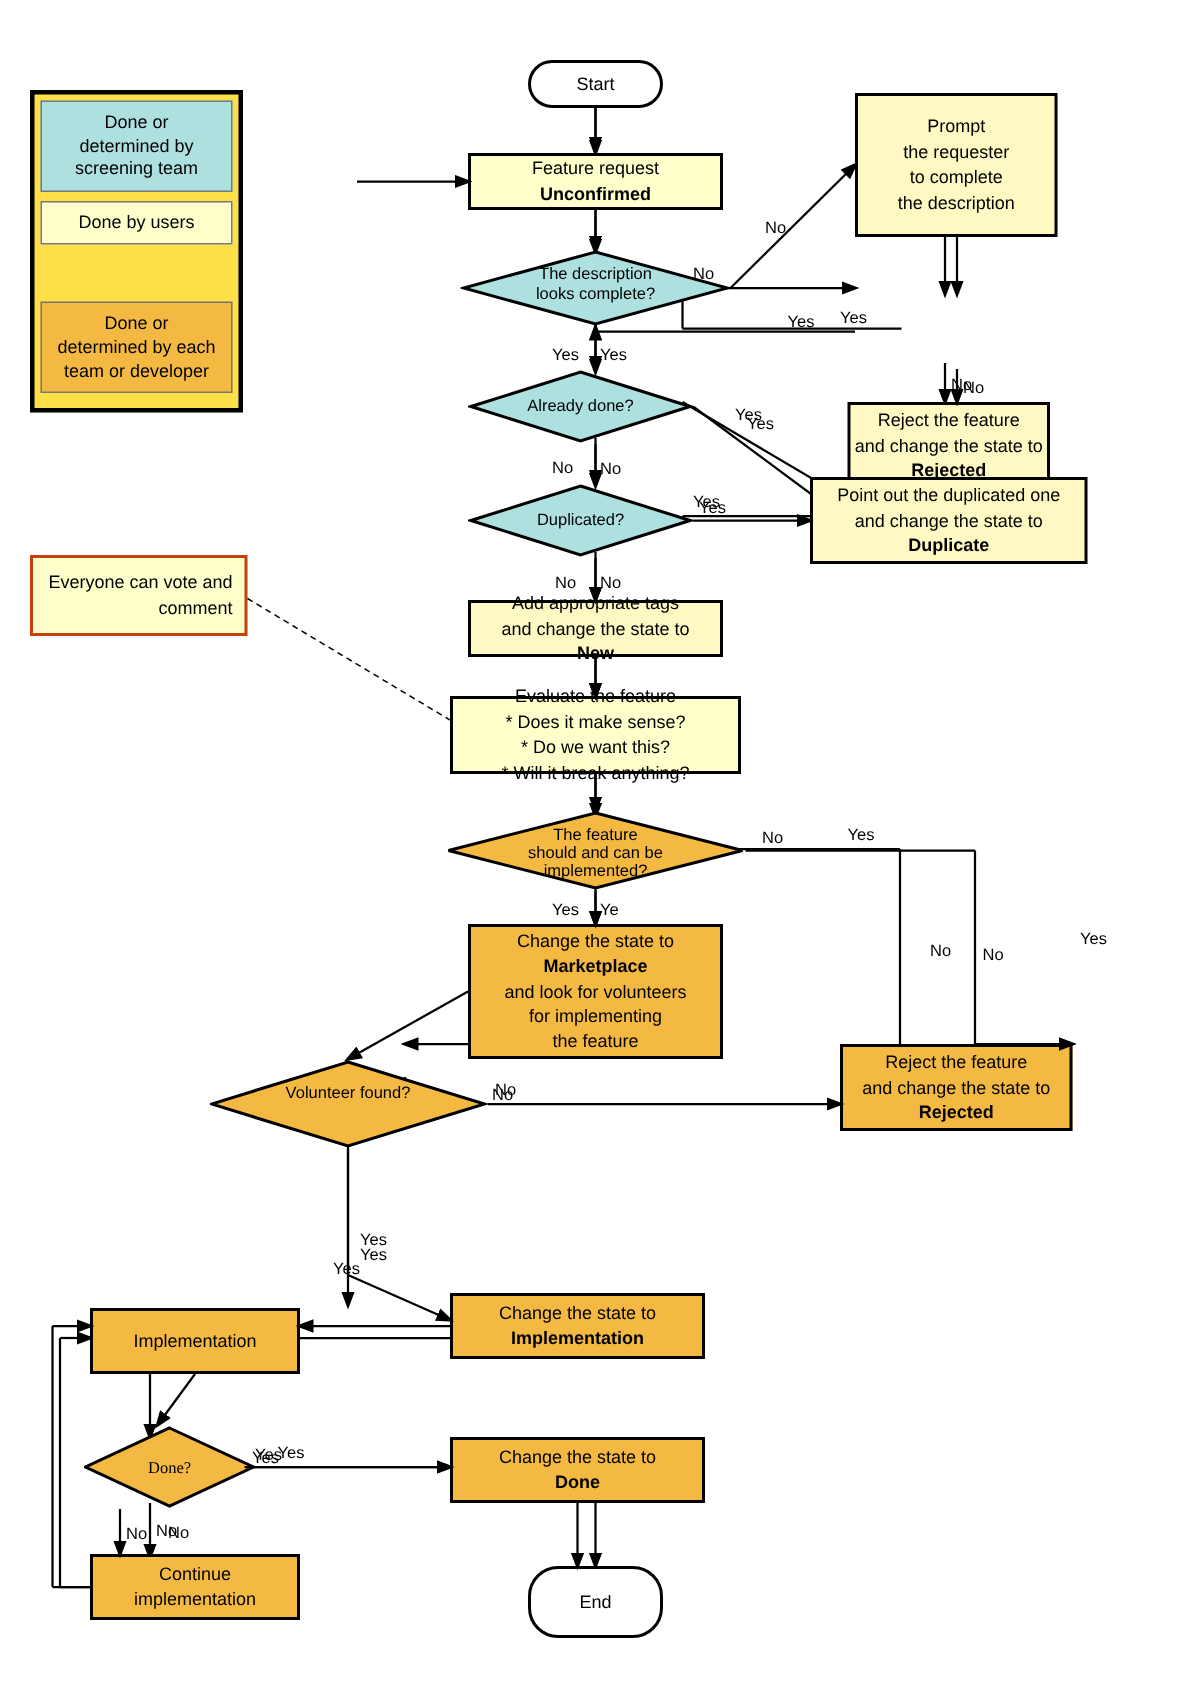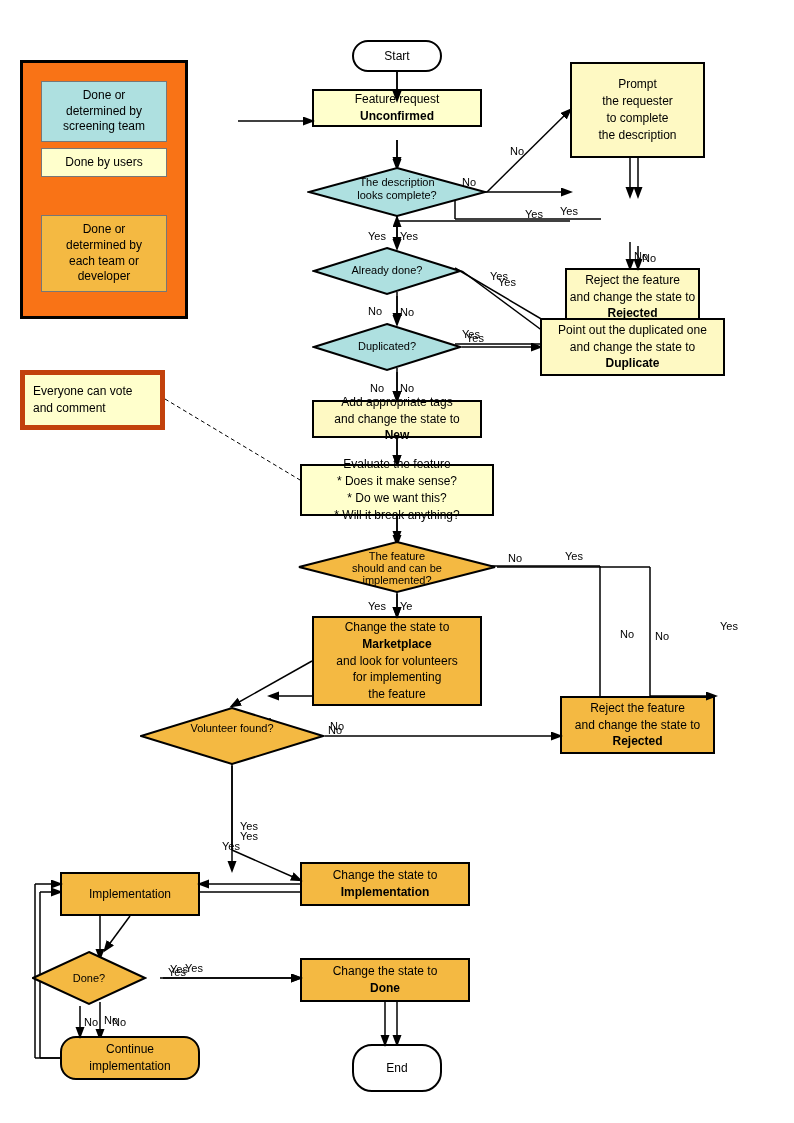--- a/index.html
+++ b/index.html
@@ -14,43 +14,43 @@
     .diagram-container {
       position: relative;
       width: 794px;
       min-height: 1123px;
     }
     
     .legend {
       position: absolute;
       top: 60px;
       left: 20px;
-      width: 168px;
+      width: 142px;
       border: 3px solid #000;
-      padding: 18px;
-      background: #f97316;
+      padding: 4px;
+      background: #fde047;
     }
     .legend-item {
       text-align: center;
       padding: 6px 10px;
       margin-bottom: 6px;
       font-size: 12px;
       line-height: 1.3;
     }
     .legend-item.cyan { background: #aee0e0; border: 1px solid #777; }
     .legend-item.yellow { background: #ffffcc; border: 1px solid #777; }
     .legend-item.orange { background: #f4b942; border: 1px solid #777; margin-top: 38px; }
     .legend-everyone {
       position: absolute;
       top: 370px;
       left: 20px;
       width: 145px;
       background: #ffffcc;
-      border: 5px solid #c2410c;
-      text-align: left;
+      border: 2px solid #c2410c;
+      text-align: right;
       padding: 8px;
       font-size: 12px;
       line-height: 1.4;
     }
 
     
     .flowchart-svg {
       position: absolute;
       top: 0;
       left: 0;
@@ -180,21 +180,21 @@
     <line x1="40" y1="892" x2="60" y2="892" stroke="#000" stroke-width="1.5" marker-end="url(#arrow)"></line>
 
     <line x1="397" y1="1002" x2="397" y2="1044" stroke="#000" stroke-width="1.5" marker-end="url(#arrow)"></line>
 
   </svg>
 
   <div class="fc-box rounded-rect white-box" style="left:352px; top:40px; width:90px; height:32px;">
     <span>Start</span>
   </div>
 
-  <div class="fc-box rect yellow-box" style="left:312px; top:89px; width:170px; height:38px;">
+  <div class="fc-box rect yellow-box" style="left:312px; top:102px; width:170px; height:38px;">
     <span>Feature request<br><strong>Unconfirmed</strong></span>
   </div>
 
   <div class="diamond-wrapper" style="left:307px; top:166px;">
     <svg width="180" height="52">
       <polygon points="90,2 178,26 90,50 2,26" fill="#aee0e0" stroke="#000" stroke-width="2"></polygon>
       <text x="90" y="20" text-anchor="middle" font-size="11">The description</text>
       <text x="90" y="33" text-anchor="middle" font-size="11">looks complete?</text>
     </svg>
   </div>
@@ -272,36 +272,36 @@
   <div class="label-text" style="left:222px; top:840px;">Yes</div>
 
   <div class="fc-box rect orange-box" style="left:300px; top:862px; width:170px; height:44px;">
     <span>Change the state to<br><strong>Implementation</strong></span>
   </div>
 
   <div class="fc-box rect orange-box" style="left:60px; top:872px; width:140px; height:44px;">
     <span>Implementation</span>
   </div>
 
-  <div class="diamond-wrapper" style="left:32px; top:950px;">
+  <div class="diamond-wrapper" style="left:56px; top:950px;font-family:Liberation Serif, serif;">
     <svg width="115" height="56">
       <polygon points="57,2 113,28 57,54 1,28" fill="#f4b942" stroke="#000" stroke-width="2"></polygon>
       <text x="57" y="32" text-anchor="middle" font-size="11">Done?</text>
     </svg>
   </div>
 
   <div class="label-text" style="left:168px; top:966px;">Yes</div>
 
   <div class="label-text" style="left:112px; top:1016px;">No</div>
 
   <div class="fc-box rect orange-box" style="left:300px; top:958px; width:170px; height:44px;">
     <span>Change the state to<br><strong>Done</strong></span>
   </div>
 
-  <div class="fc-box rect orange-box" style="left:60px; top:1036px; width:140px; height:44px;border-radius:16px;">
+  <div class="fc-box rect orange-box" style="left:60px; top:1036px; width:140px; height:44px;">
     <span>Continue<br>implementation</span>
   </div>
 
   <div class="fc-box rounded-rect white-box" style="left:352px; top:1044px; width:90px; height:48px;">
     <span>End</span>
   </div>
 
   <svg style="position:absolute;top:0;left:0;width:794px;height:1123px;pointer-events:none;" xmlns="http://www.w3.org/2000/svg">
     <defs>
       <marker id="arr2" markerWidth="8" markerHeight="8" refX="6" refY="3" orient="auto">

